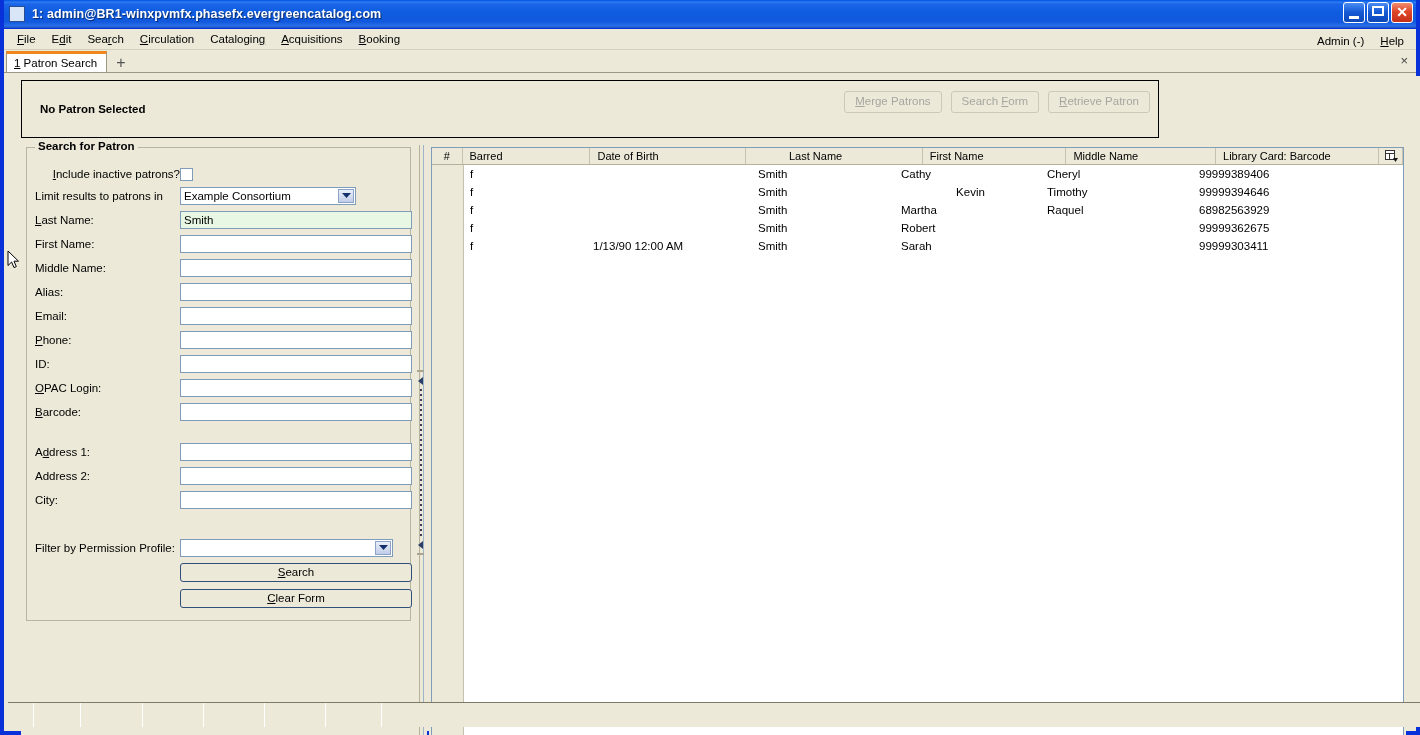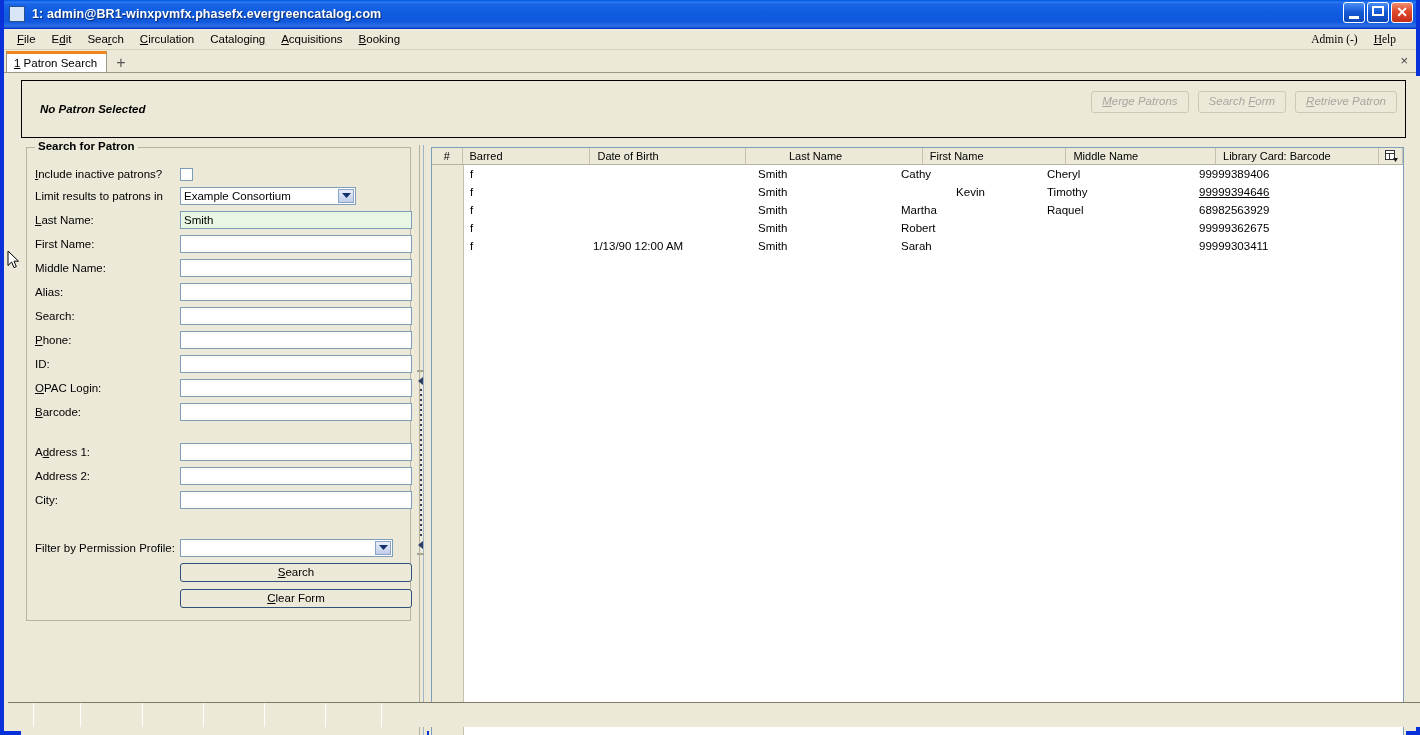--- a/index.html
+++ b/index.html
@@ -95,25 +95,24 @@
   }
   .menu-item {
     padding: 2px 8px;
     font-size: 11.5px;
     color: #000;
     white-space: nowrap;
     cursor: default;
   }
   #menu-right {
     position: absolute;
-    right: 12px; top: 0;
+    right: 4px; top: 0;
     height: 20px;
     display: flex;
-    align-items: center;
-    font-family: Liberation Serif, serif;
+    align-items: flex-end;
   }
   .uline { text-decoration: underline; }
 
   
   #tabstrip {
     height: 22px;
     background: #ece9d8;
     display: flex;
     align-items: flex-end;
     position: relative;
@@ -149,25 +148,24 @@
     position: absolute;
     left: 4px; top: 76px;
     width: 1412px; height: 631px;
     background: #ece9d8;
   }
 
   
   #patron-header {
     position: absolute;
     left: 13px; top: 4px;
-    width: 1385px; height: 58px;
+    width: 1138px; height: 58px;
     box-sizing: border-box;
     border: 1px solid #000000;
     background: #ece9d8;
-    font-style: italic;
   }
   #patron-title {
     position: absolute;
     left: 18px; top: 22px;
     font-size: 11.5px;
     font-weight: bold;
   }
   #patron-buttons {
     position: absolute;
     right: 8px; top: 10px;
@@ -468,21 +466,21 @@
         <div class="btn disabled"><span class="uline">M</span>erge Patrons</div>
         <div class="btn disabled">Search <span class="uline">F</span>orm</div>
         <div class="btn disabled"><span class="uline">R</span>etrieve Patron</div>
       </div>
     </div>
 
     <div id="left-pane">
       <div id="fieldset">
         <div id="fieldset-legend">Search for Patron</div>
 
-        <div class="frow" style="top:15px;">
+        <div class="frow" style="top:15px;text-align:right;">
           <div class="flabel"><span class="uline">I</span>nclude inactive patrons?</div>
           <div class="checkbox"></div>
         </div>
 
         <div class="frow" style="top:37px;">
           <div class="flabel">Limit results to patrons in</div>
           <div class="fselect">
             <span>Example Consortium</span>
             <span class="arrowbox">
               <svg width="9" height="6" viewBox="0 0 9 6">
@@ -506,21 +504,21 @@
           <div class="flabel">Middle Name:</div>
           <input class="finput" value="" style="">
         </div>
 
         <div class="frow" style="top:133px;">
           <div class="flabel">Alias:</div>
           <input class="finput" value="" style="">
         </div>
 
         <div class="frow" style="top:157px;">
-          <div class="flabel">Search:</div>
+          <div class="flabel">Email:</div>
           <input class="finput" value="" style="">
         </div>
 
         <div class="frow" style="top:181px;">
           <div class="flabel"><span class="uline">P</span>hone:</div>
           <input class="finput" value="" style="">
         </div>
 
         <div class="frow" style="top:205px;">
           <div class="flabel">ID:</div>
@@ -622,21 +620,21 @@
               <div class="gcell" style="width: 152px;">Cheryl</div>
               <div class="gcell" style="width: 190px;">99999389406</div>
             </div>
             <div class="grow">
               <div class="gcell num" style="width: 31px;">2</div>
               <div class="gcell" style="width: 130px;">f</div>
               <div class="gcell rt" style="width: 158px;"></div>
               <div class="gcell" style="width: 143px;">Smith</div>
               <div class="gcell" style="width: 146px; text-align: center;">Kevin</div>
               <div class="gcell" style="width: 152px;">Timothy</div>
-              <div class="gcell" style="width: 190px; text-decoration: underline;">99999394646</div>
+              <div class="gcell" style="width: 190px;">99999394646</div>
             </div>
             <div class="grow">
               <div class="gcell num" style="width: 31px;">3</div>
               <div class="gcell" style="width: 130px;">f</div>
               <div class="gcell rt" style="width: 158px;"></div>
               <div class="gcell" style="width: 143px;">Smith</div>
               <div class="gcell" style="width: 146px;">Martha</div>
               <div class="gcell" style="width: 152px;">Raquel</div>
               <div class="gcell" style="width: 190px;">68982563929</div>
             </div>

